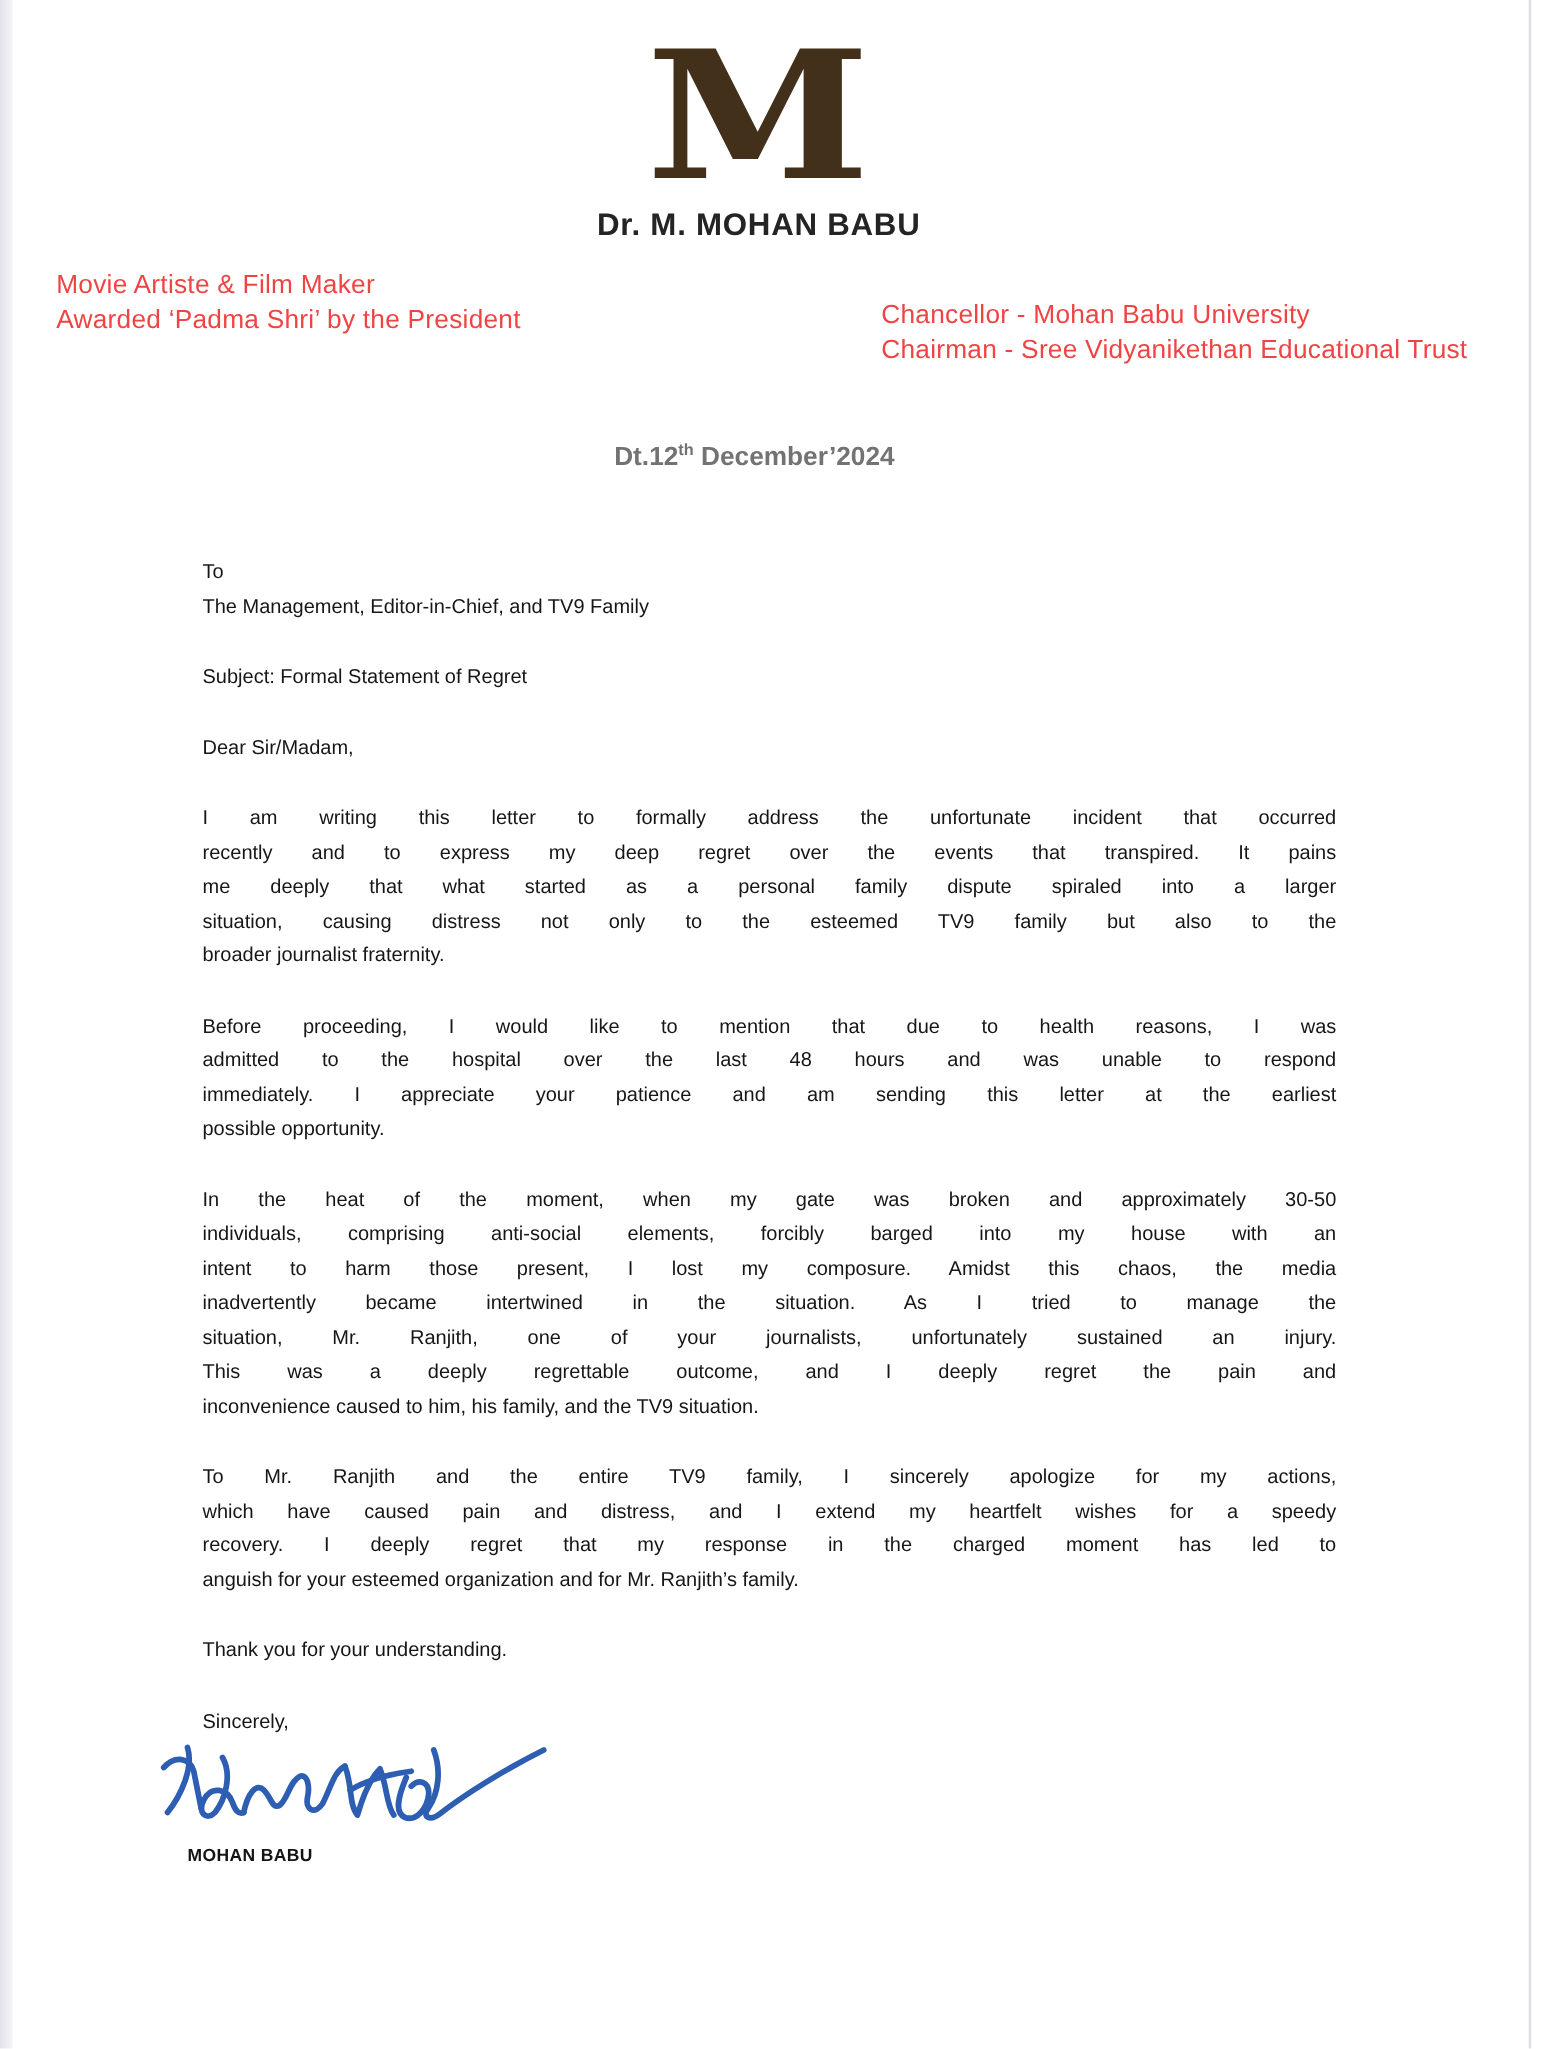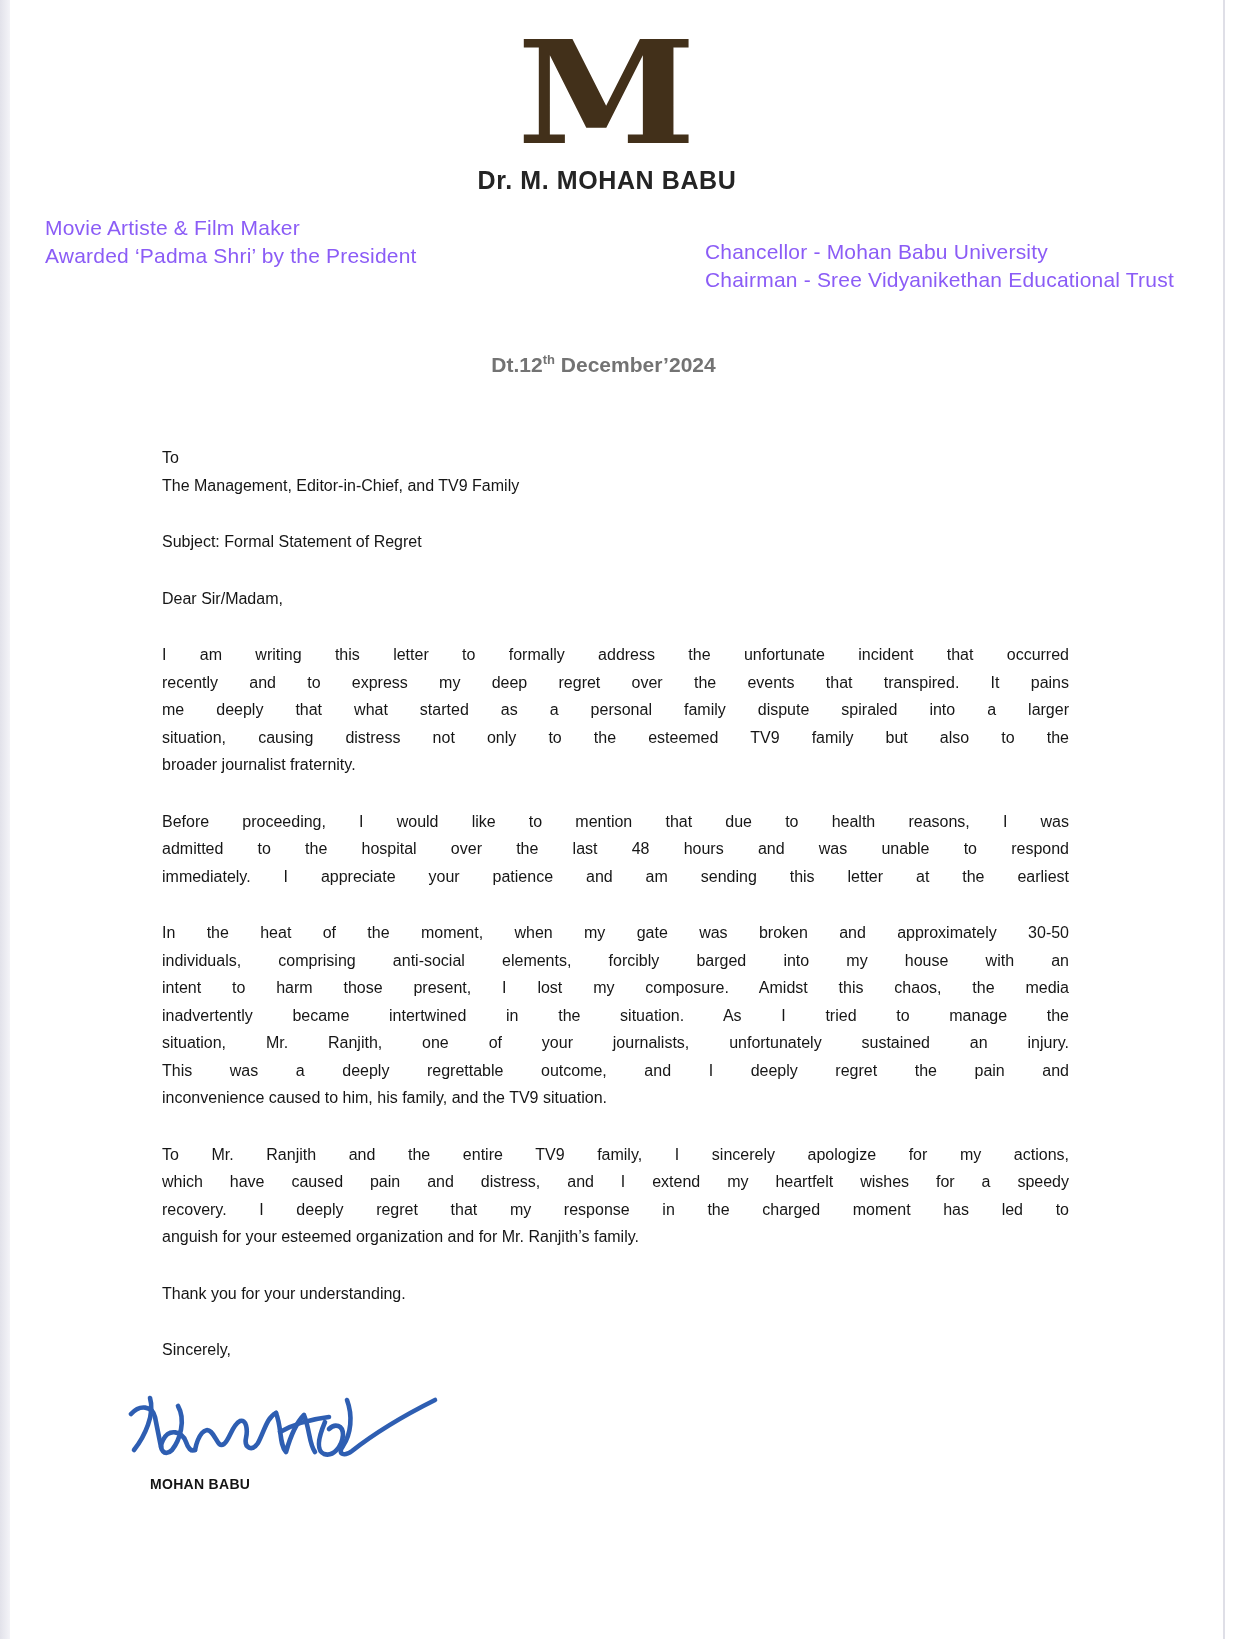--- a/index.html
+++ b/index.html
@@ -37,21 +37,21 @@
     margin-top:2px;
     font-size:25px;
     font-weight:bold;
     letter-spacing:0.6px;
     color:#242424;
   }
   .credentials {
     position:absolute;
     font-size:21px;
     line-height:27.5px;
-    color:#8b5cf6;
+    color:#ef4444;
     letter-spacing:0.2px;
   }
   .credentials.left  { left:45px;  top:214px; }
   .credentials.right { left:705px; top:238px; line-height:28px; }
   .date-line {
     position:absolute; left:150px; top:352px; width:907px;
     text-align:center;
     font-size:21px; font-weight:600; color:#737373;
   }
   .date-line .sup { font-size:13px; vertical-align:8px; font-weight:600; }
@@ -104,20 +104,21 @@
           <div class="pline">I am writing this letter to formally address the unfortunate incident that occurred</div>
           <div class="pline">recently and to express my deep regret over the events that transpired. It pains</div>
           <div class="pline">me deeply that what started as a personal family dispute spiraled into a larger</div>
           <div class="pline">situation, causing distress not only to the esteemed TV9 family but also to the</div>
           <div class="pline last">broader journalist fraternity.</div>
         </div>
         <div class="para">
           <div class="pline">Before proceeding, I would like to mention that due to health reasons, I was</div>
           <div class="pline">admitted to the hospital over the last 48 hours and was unable to respond</div>
           <div class="pline">immediately. I appreciate your patience and am sending this letter at the earliest</div>
+          <div class="pline last">possible opportunity.</div>
         </div>
         <div class="para">
           <div class="pline">In the heat of the moment, when my gate was broken and approximately 30-50</div>
           <div class="pline">individuals, comprising anti-social elements, forcibly barged into my house with an</div>
           <div class="pline">intent to harm those present, I lost my composure. Amidst this chaos, the media</div>
           <div class="pline">inadvertently became intertwined in the situation. As I tried to manage the</div>
           <div class="pline">situation, Mr. Ranjith, one of your journalists, unfortunately sustained an injury.</div>
           <div class="pline">This was a deeply regrettable outcome, and I deeply regret the pain and</div>
           <div class="pline last">inconvenience caused to him, his family, and the TV9 situation.</div>
         </div>

